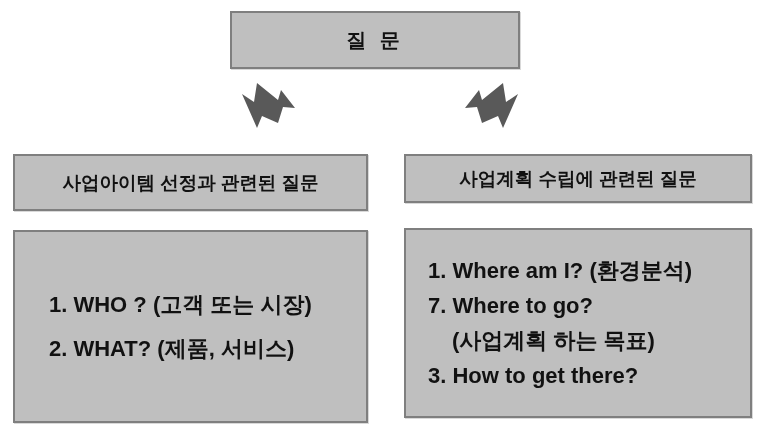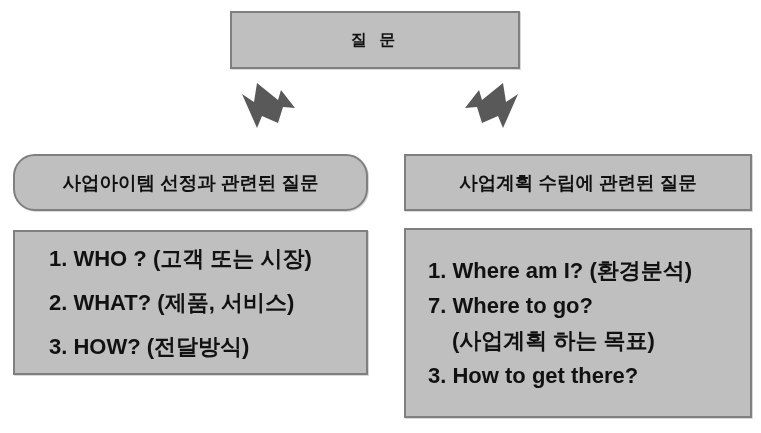--- a/index.html
+++ b/index.html
@@ -44,37 +44,36 @@
   }
 
   
   #root-box {
     left: 230px;
     top: 11px;
     width: 290px;
     height: 58px;
   }
   #root-box .gbox-text {
-    font-size: 16px;
+    font-size: 20px;
     letter-spacing: 4px;
   }
 
   
   #left-header-box {
     left: 13px;
     top: 154px;
     width: 355px;
     height: 57px;
-    border-radius: 22px;
   }
   #right-header-box {
     left: 404px;
     top: 154px;
     width: 348px;
-    height: 57px;
+    height: 49px;
   }
   #left-header-box .gbox-text,
   #right-header-box .gbox-text {
     font-size: 18.5px;
   }
 
   
   .content-box {
     position: absolute;
     background: #bfbfbf;
@@ -82,21 +81,21 @@
     box-sizing: border-box;
     box-shadow: 1px 1px 0 0 #d9d9d9;
     display: flex;
     flex-direction: column;
   }
 
   #left-content-box {
     left: 13px;
     top: 230px;
     width: 355px;
-    height: 145px;
+    height: 193px;
     justify-content: center;
     padding: 0 0 0 34px;
   }
   #right-content-box {
     left: 404px;
     top: 228px;
     width: 348px;
     height: 190px;
     justify-content: center;
     padding: 0 0 0 22px;
@@ -162,21 +161,20 @@
     <span class="gbox-text">사업아이템 선정과 관련된 질문</span>
   </div>
 
   <div class="gbox" id="right-header-box">
     <span class="gbox-text">사업계획 수립에 관련된 질문</span>
   </div>
 
   <div class="content-box" id="left-content-box">
     <div class="item-line">1. WHO ? (고객 또는 시장)</div>
     <div class="item-line">2. WHAT? (제품, 서비스)</div>
-    <div class="item-line">3. HOW? (전달방식)</div>
   </div>
 
   <div class="content-box" id="right-content-box">
     <div class="item-line">1. Where am I? (환경분석)</div>
     <div class="item-line">7. Where to go?</div>
     <div class="item-line indented">(사업계획 하는 목표)</div>
     <div class="item-line">3. How to get there?</div>
   </div>
 
 </div>

